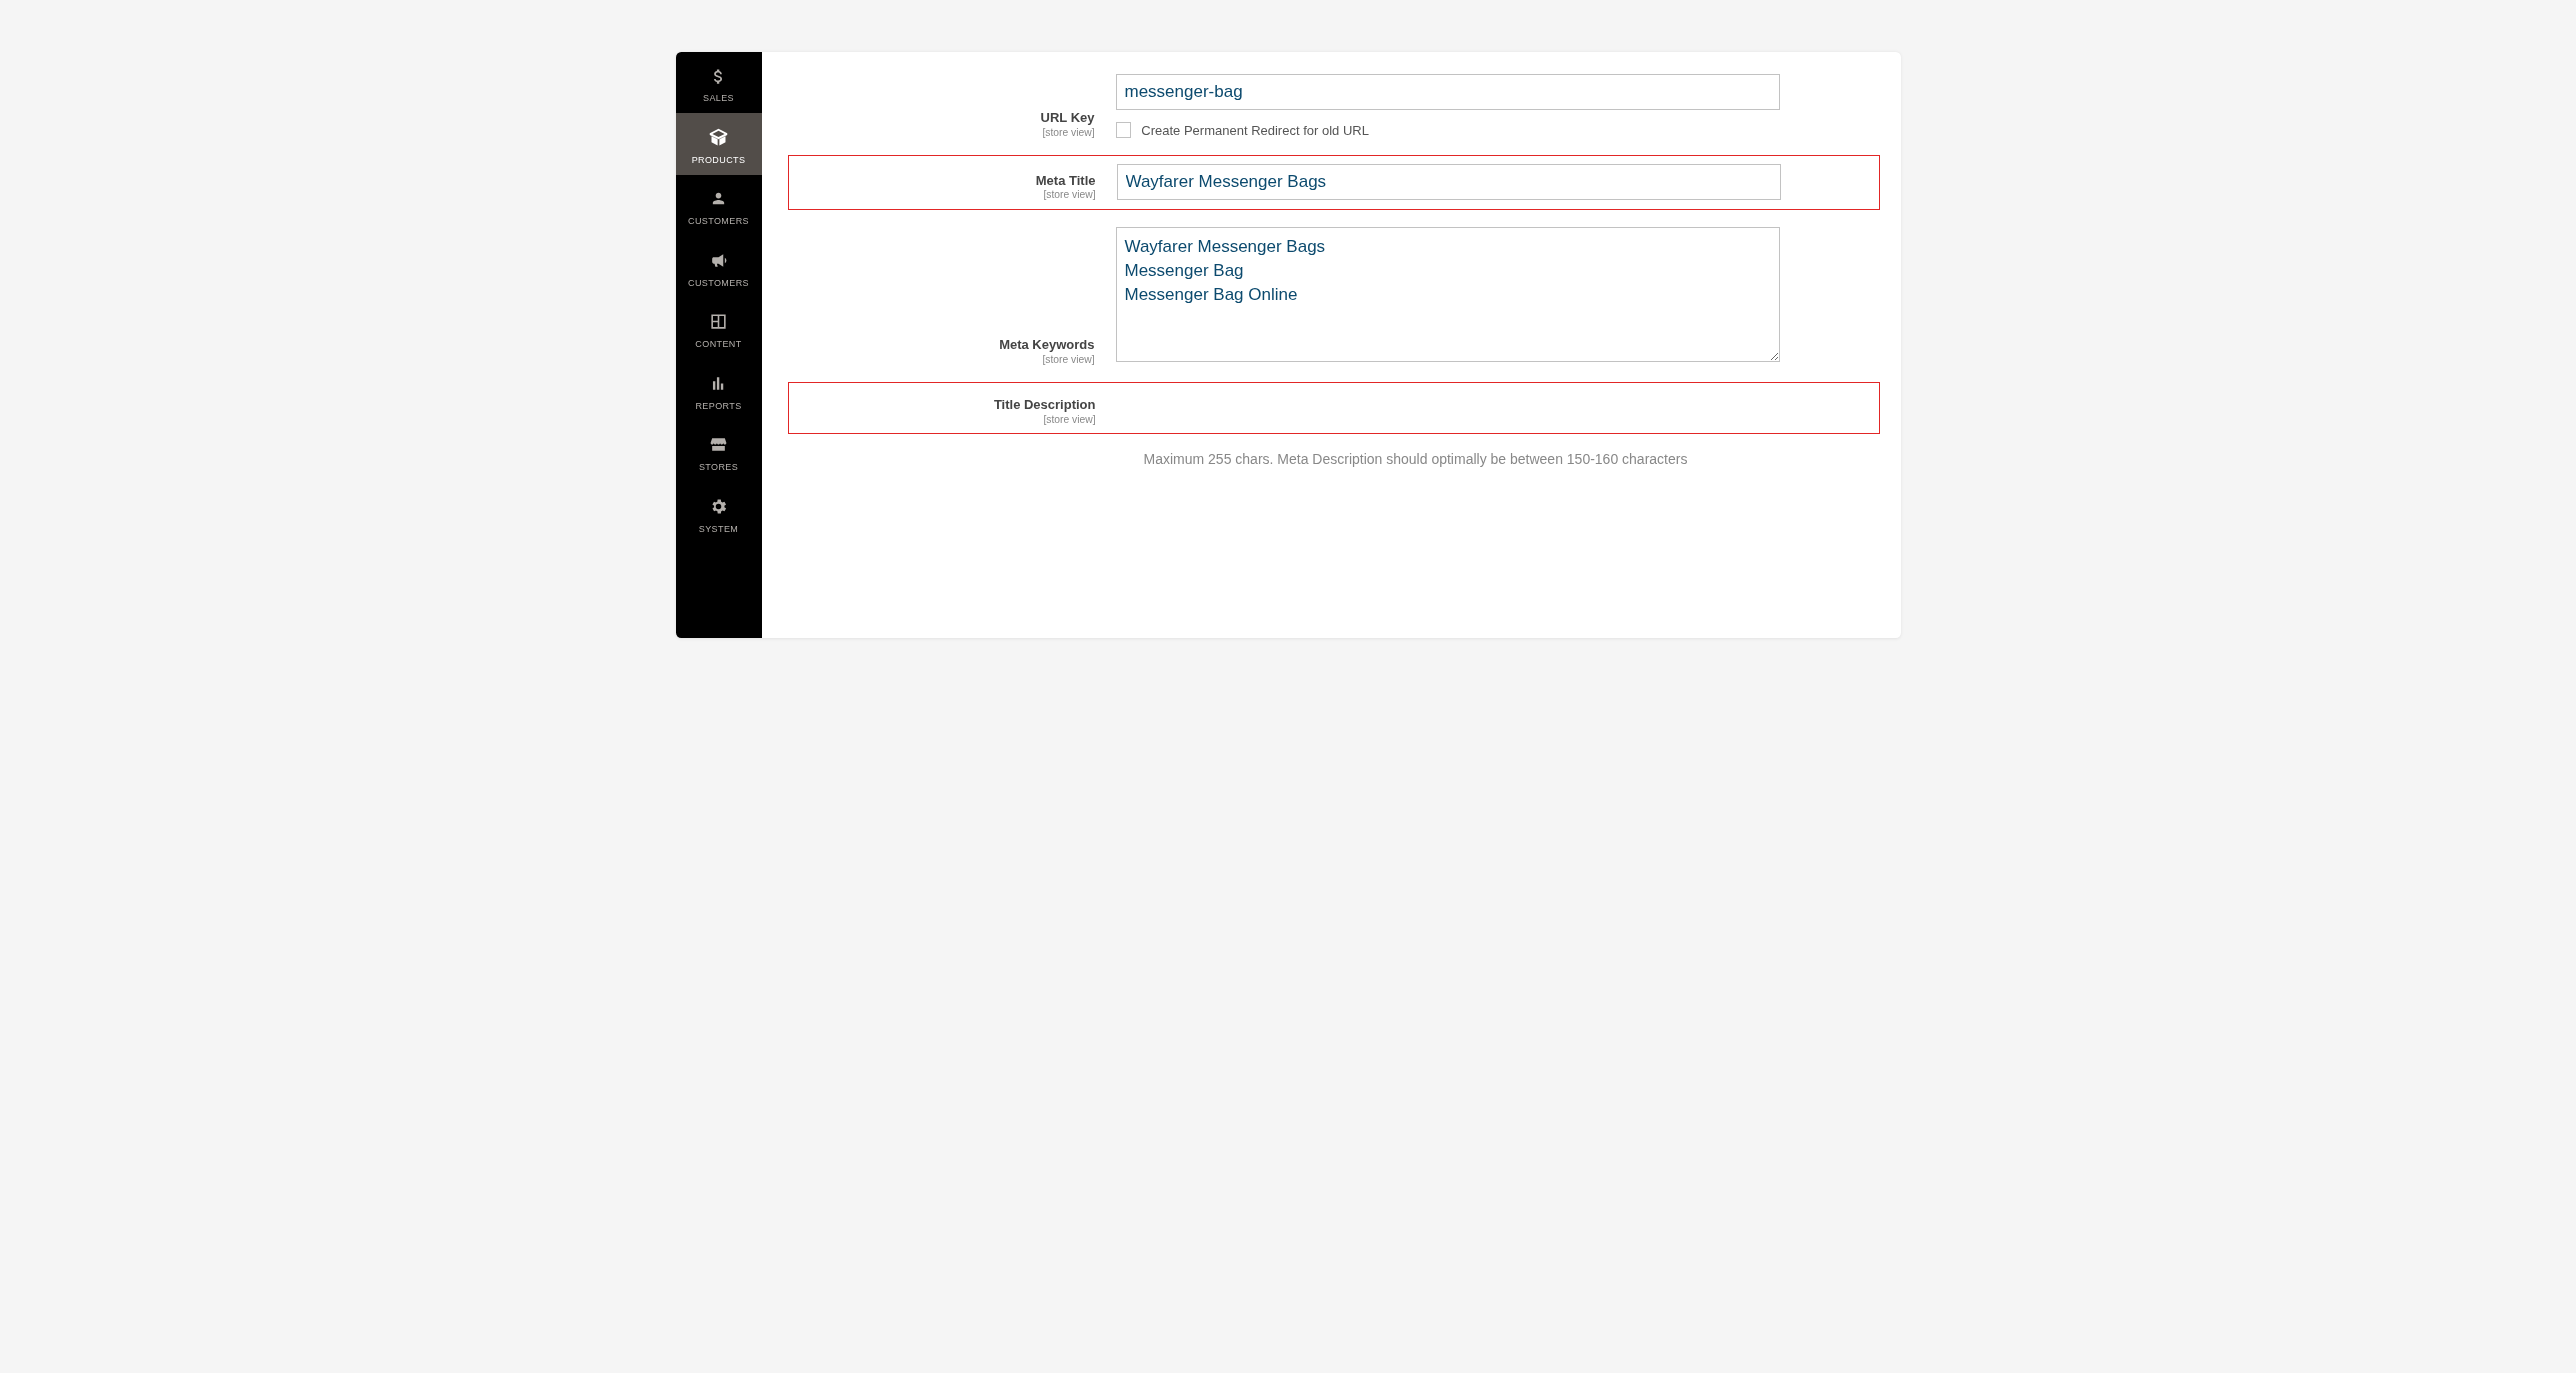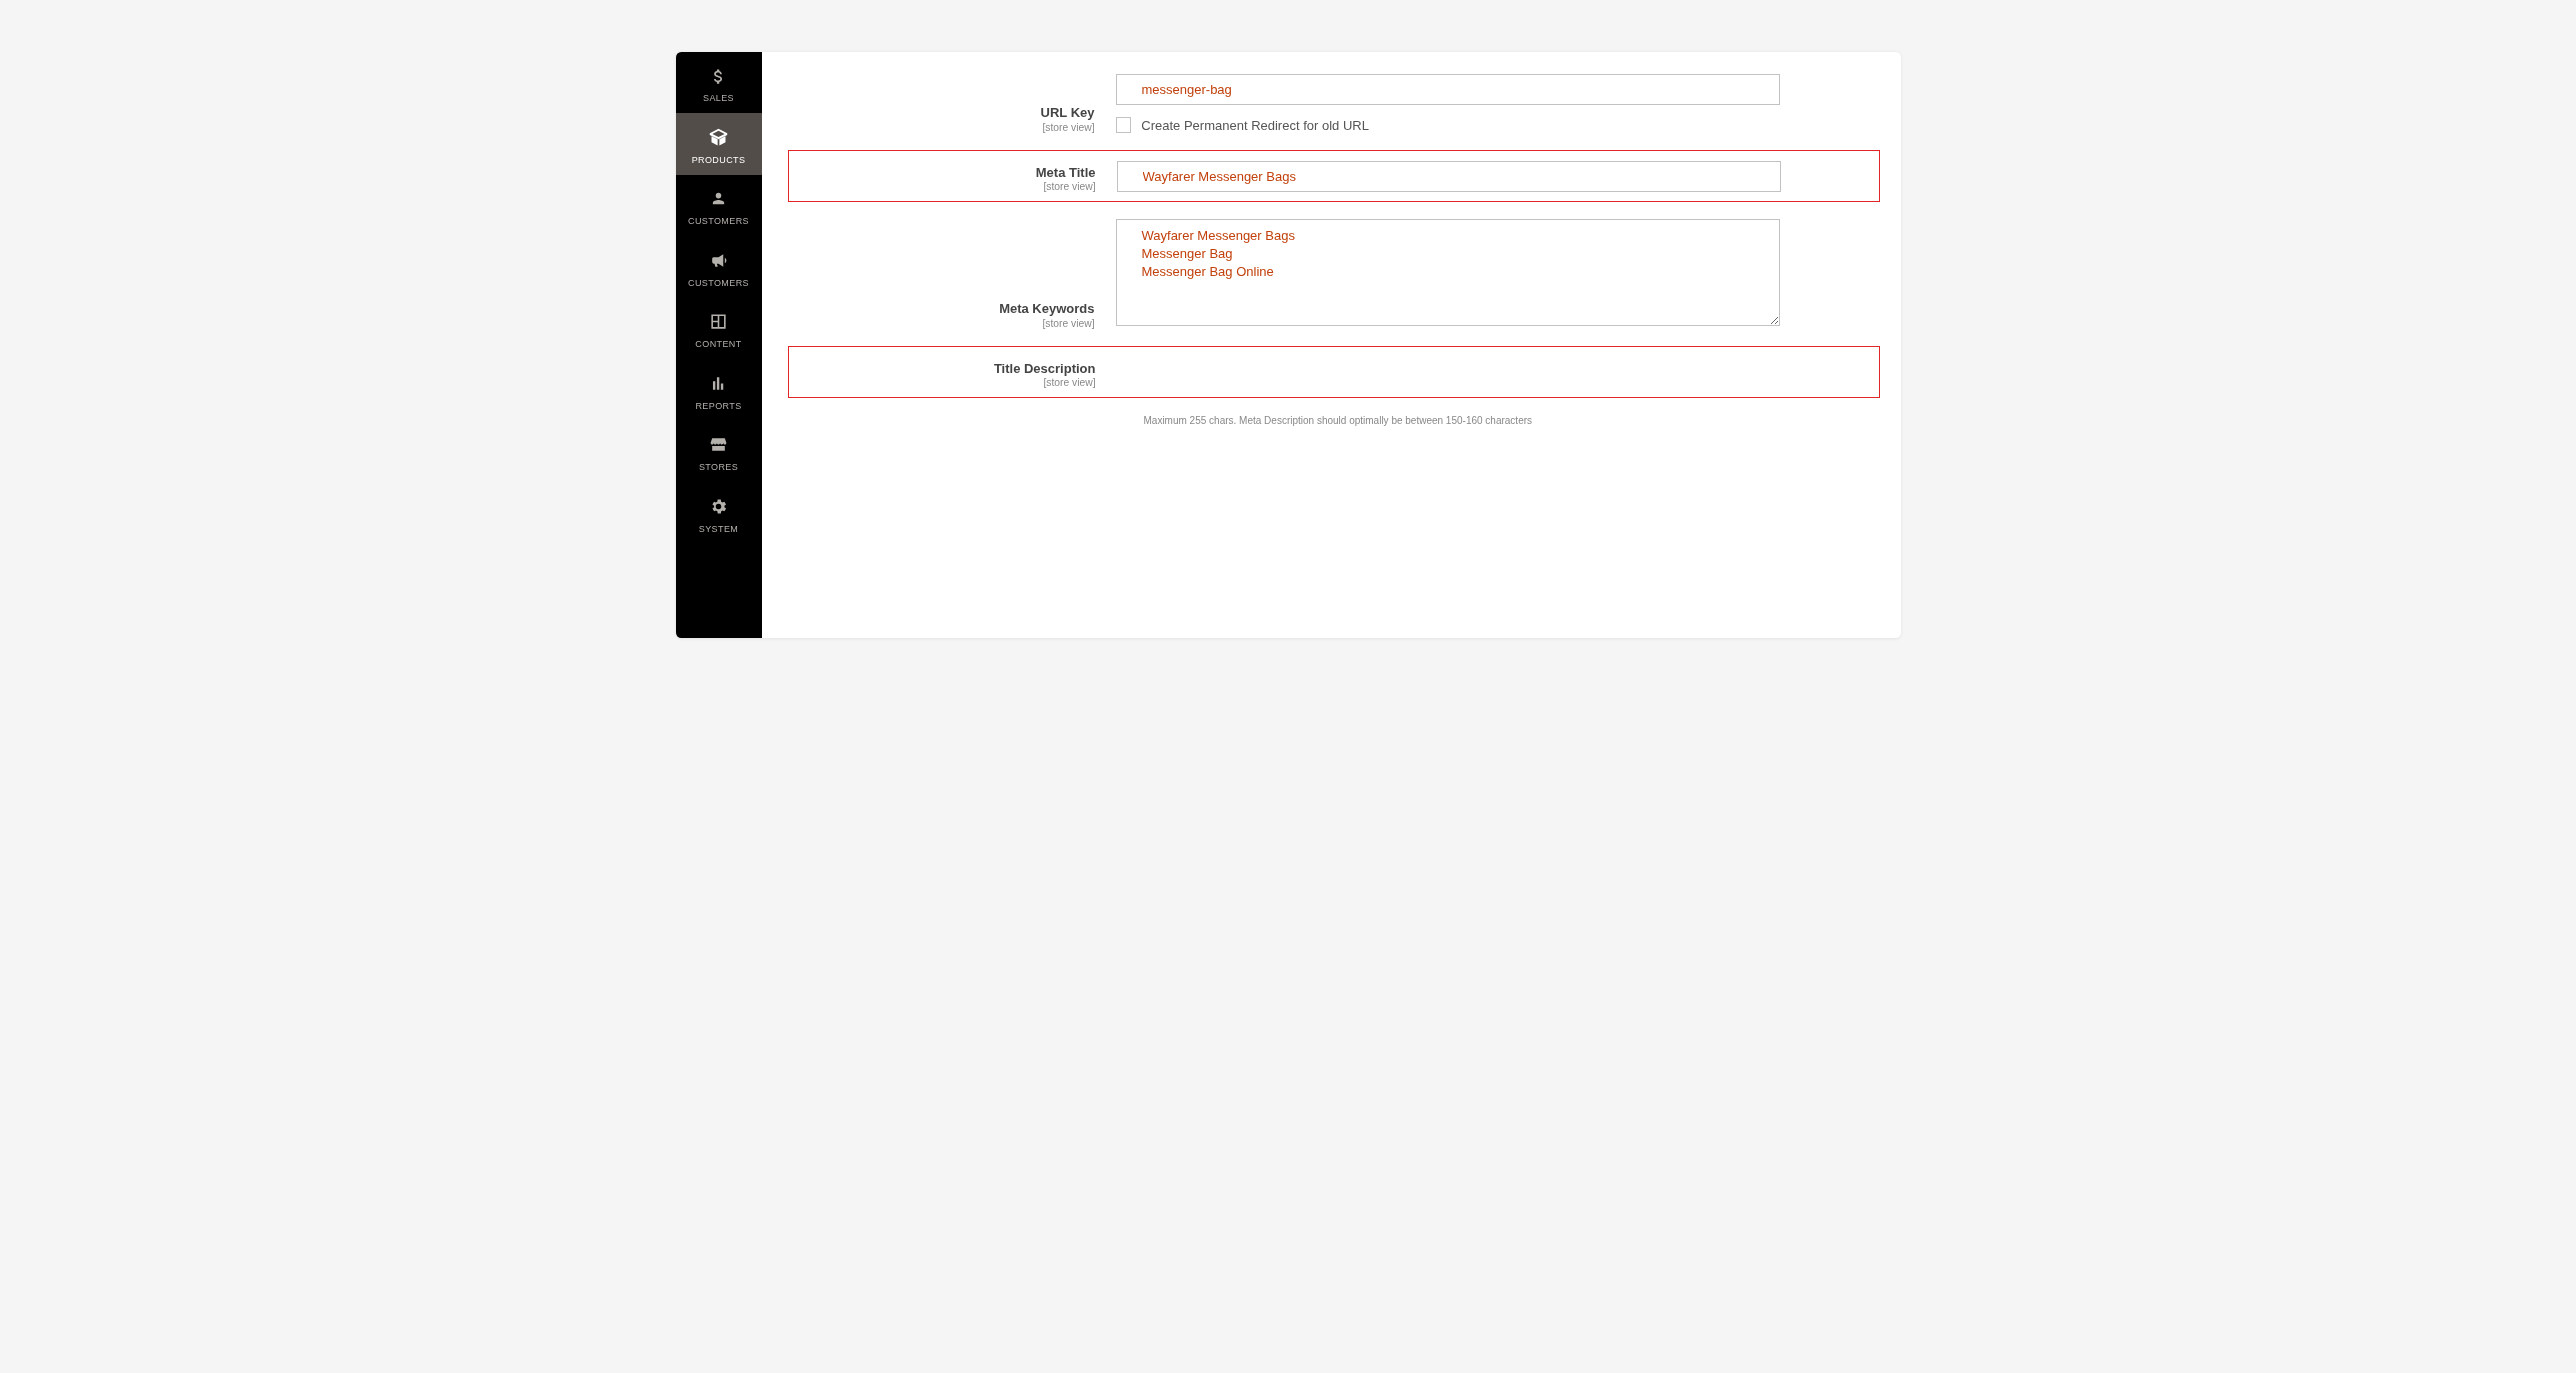--- a/index.html
+++ b/index.html
@@ -100,24 +100,24 @@
       color: #888;
       margin-top: 1.7px;
     }
     .input-col {
       flex: 1;
       max-width: 664px;
     }
     .text-input, .textarea-input {
       width: 100%;
       border: 0.9px solid #c2c2c2;
-      padding: 7px 25px;
-      font-size: 13px;
+      padding: 7px 8px;
+      font-size: 17px;
       font-family: inherit;
-      color: #c2410c;
+      color: #0c4a6e;
       background: #fff;
     }
     .textarea-input {
       resize: both;
       line-height: 1.4;
     }
     .textarea-input.focused {
       border: 0.9px solid #74a8e0;
       box-shadow: 0 0 0 0.9px #74a8e0;
     }
@@ -132,21 +132,21 @@
       height: 15.5px;
       border: 0.9px solid #c2c2c2;
       background: #fff;
       cursor: pointer;
     }
     .checkbox-label {
       font-size: 13px;
       color: #555;
     }
     .hint-text {
-      font-size: 10px;
+      font-size: 14px;
       color: #888;
       margin-top: 7px;
       margin-left: 348px;
       padding-left: 8px;
     }
   </style>
 </head>
 <body>
 
 <div class="card">

